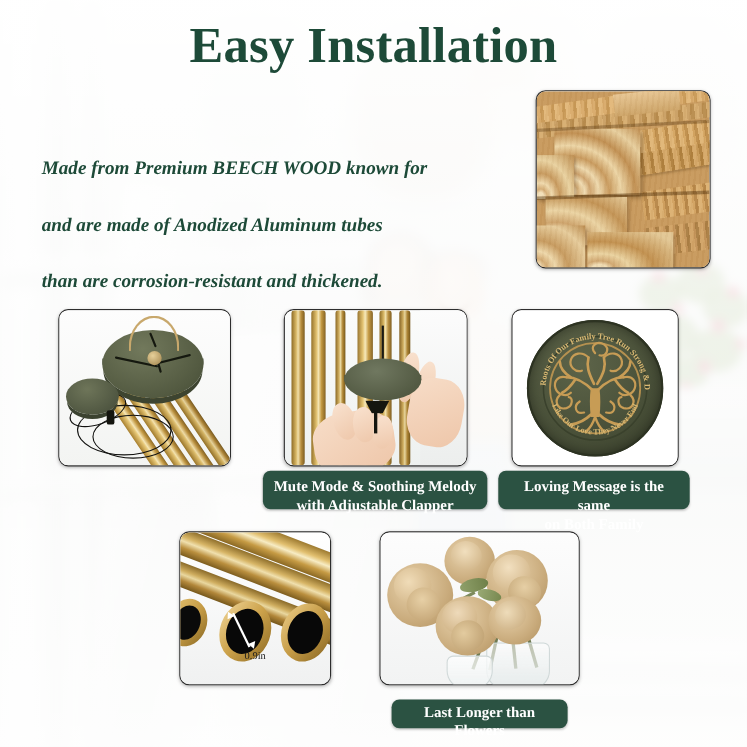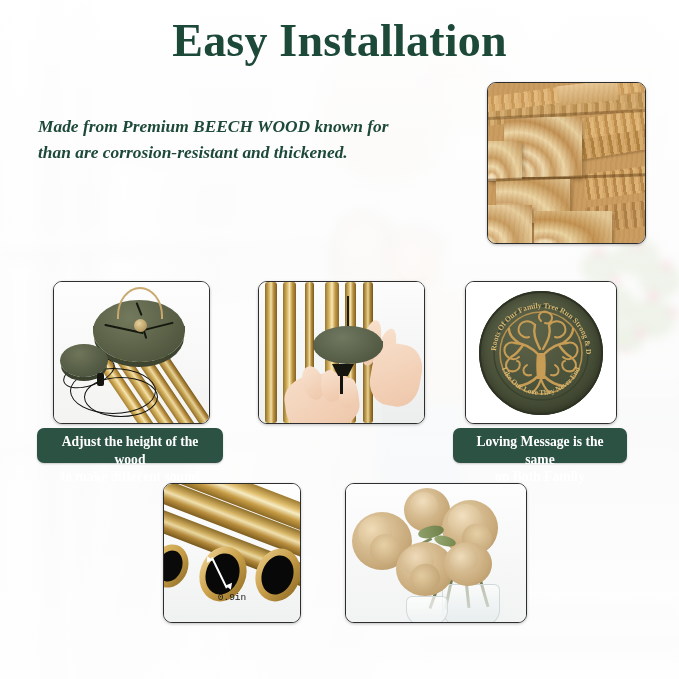--- a/index.html
+++ b/index.html
@@ -92,21 +92,21 @@
     font-size:46px;font-weight:700;color:#1d4a38;letter-spacing:.2px;
     font-family:"Liberation Serif", serif;
   }
 
   .body-copy{
     position:absolute;left:38px;top:114px;width:440px;
     font-size:17.4px;line-height:25.5px;color:#1d4a38;
     font-style:italic;font-weight:700;
     font-family:"Liberation Serif", serif;
   }
-  .body-copy div{white-space:nowrap;}
+  .body-copy div{white-space:nowrap;margin-top:26px;}
 
   
   .frame{position:absolute;background:#fff;border:1.6px solid #2e2e2e;
     border-radius:9px;overflow:hidden;box-shadow:0 1px 3px rgba(0,0,0,.25);}
 
   
   .hero-wood{left:487px;top:82px;width:157px;height:160px;}
 
   
   .card1{left:53px;top:281px;width:155px;height:141px;}
@@ -165,21 +165,21 @@
     width:124px;height:124px;border-radius:50%;
     background:radial-gradient(circle at 40% 32%,#5d6449,#474e37 62%,#343a27 100%);
     box-shadow:inset 0 0 12px rgba(0,0,0,.45);}
 
   
   .c4-bg{position:absolute;inset:0;background:linear-gradient(180deg,#ffffff,#f0f1f1);}
   .tubeD{position:absolute;}
   .ellipse-end{position:absolute;border-radius:50%;}
   .arrow-line{position:absolute;background:#ffffff;}
   .meas{position:absolute;left:32px;top:108px;width:72px;text-align:center;
-    font-size:9.5px;color:#1b1b1b;font-family:Liberation Mono, monospace;}
+    font-size:9.5px;color:#1b1b1b;font-family:Liberation Serif, serif;}
 
   
   .c5-bg{position:absolute;inset:0;background:linear-gradient(180deg,#fdfdfd,#f2f3f3);}
   .rose{position:absolute;border-radius:50%;
     background:radial-gradient(circle at 38% 34%,#e8d2ac,#c9ab7c 62%,#b0905f 100%);}
   .petal{position:absolute;border-radius:50% 50% 46% 46%;}
   .stem{position:absolute;background:#6f7a52;}
   .vase{position:absolute;border-radius:6px 6px 16px 16px;
     background:linear-gradient(180deg,rgba(255,255,255,.55),rgba(228,234,234,.85));
     border:1px solid rgba(205,214,214,.9);}
@@ -256,20 +256,21 @@
     <div class="bg-wash"></div>
     <div class="bg-wash2"></div>
   </div>
 
   <div class="content">
 
     <div class="title">Easy Installation</div>
 
     <div class="body-copy">
       <div>Made from Premium BEECH WOOD known for</div>
+      <div>and are made of Anodized Aluminum tubes</div>
       <div>than are corrosion-resistant and thickened.</div>
     </div>
 
     <div class="frame hero-wood">
       <div class="photo">
         <div class="wood-bg"></div>
 
         <div class="plank" style="left:-10px;top:2px;width:190px;height:16px;transform:rotate(-8deg);
           background:repeating-linear-gradient(92deg,#d9ab6c 0 3px,#c99a58 3px 6px,#e2b87b 6px 10px);"></div>
         <div class="plank" style="left:-6px;top:18px;width:190px;height:14px;transform:rotate(-7deg);
@@ -509,23 +510,24 @@
         <div class="petal" style="left:104px;top:62px;width:28px;height:26px;
           background:radial-gradient(circle at 42% 38%,#eedcba,#c7a97b);transform:rotate(-18deg);"></div>
 
         <div class="petal" style="left:72px;top:42px;width:26px;height:12px;
           background:linear-gradient(90deg,#8fa06a,#6f8049);transform:rotate(-12deg);border-radius:50%;"></div>
         <div class="petal" style="left:88px;top:52px;width:22px;height:10px;
           background:linear-gradient(90deg,#99a974,#77884f);transform:rotate(14deg);border-radius:50%;"></div>
       </div>
     </div>
 
-    <div class="cap cap1">
-      <span>Adjust the height of the wood</span><br>
-      <span>to make different sound</span>
+    <div class="cap cap2">
+      <span>Mute Mode &amp; Soothing Melody</span><br>
+      <span>with Adjustable Clapper</span>
     </div>
     <div class="cap cap3">
       <span>Loving Message is the same</span><br>
       <span>on Both Family</span>
     </div>
+    <div class="cap cap5">Last Longer than Flowers</div>
 
   </div>
 </div>
 
 </body></html>

